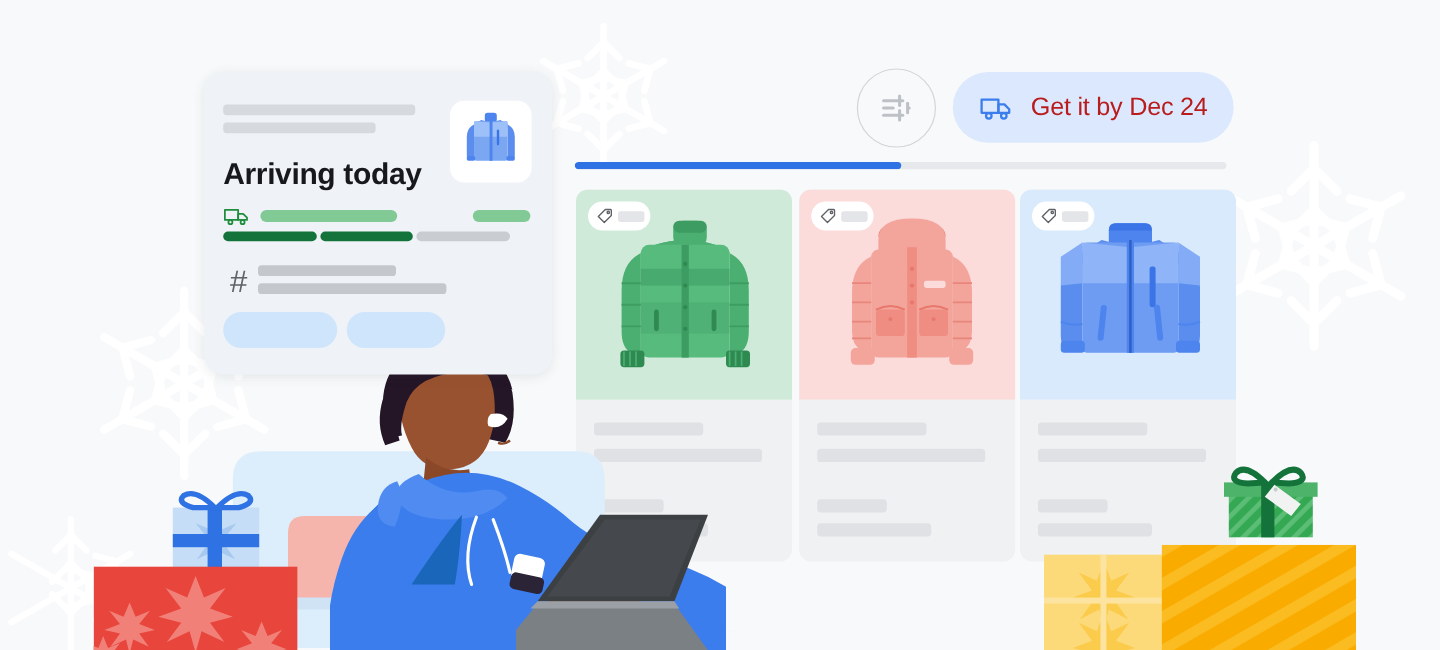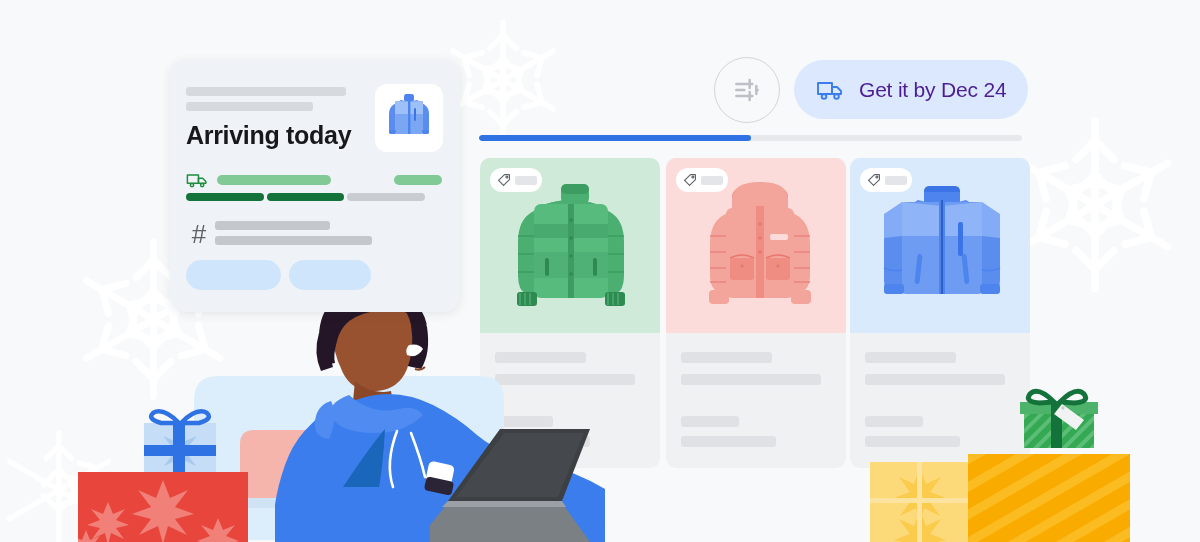--- a/index.html
+++ b/index.html
@@ -17,21 +17,21 @@
   
   #tracking-card{
     position:absolute;left:170px;top:60px;width:290px;height:252px;
     background:#eff2f6;border-radius:16px;
     box-shadow:0 2px 10px rgba(60,64,67,.10);
   }
   .skel{background:#d6d9dd;border-radius:3px;}
   #tc-line1{position:absolute;left:16px;top:27px;width:160px;height:9px;}
   #tc-line2{position:absolute;left:16px;top:42px;width:127px;height:9px;}
   #tc-title{
-    position:absolute;left:16px;top:59px;width:210px;
+    position:absolute;left:16px;top:69px;width:210px;
     font-size:25px;line-height:32px;color:#16181c;font-weight:700;
     letter-spacing:-.3px;white-space:nowrap;
   }
   #tc-thumb{
     position:absolute;left:205px;top:24px;width:68px;height:68px;
     background:#ffffff;border-radius:12px;
   }
   #tc-truck{position:absolute;left:16px;top:112px;}
   #tc-bar-a{position:absolute;left:47px;top:115px;width:114px;height:10px;background:#81c995;border-radius:5px;}
   #tc-bar-b{position:absolute;left:224px;top:115px;width:48px;height:10px;background:#81c995;border-radius:5px;}
@@ -52,21 +52,21 @@
     position:absolute;left:714px;top:57px;width:66px;height:66px;
     border:1.5px solid #d3d5d8;border-radius:33px;background:transparent;
     box-sizing:border-box;
   }
   #delivery-chip{
     position:absolute;left:794px;top:60px;width:234px;height:59px;
     background:#dbe8fd;border-radius:30px;
     display:flex;align-items:center;gap:13px;padding-left:22px;box-sizing:border-box;
   }
   #delivery-chip-label{
-    font-size:21px;color:#4c1d95;font-weight:500;white-space:nowrap;letter-spacing:-.2px;
+    font-size:21px;color:#b91c1c;font-weight:500;white-space:nowrap;letter-spacing:-.2px;
   }
   #progress-track{
     position:absolute;left:479px;top:135px;width:543px;height:6px;
     background:#e6e8eb;border-radius:3px;overflow:hidden;
   }
   #progress-fill{height:100%;background:#2f72e3;border-radius:3px;}
 
   
   .product-card{
     position:absolute;top:158px;width:180px;height:310px;

